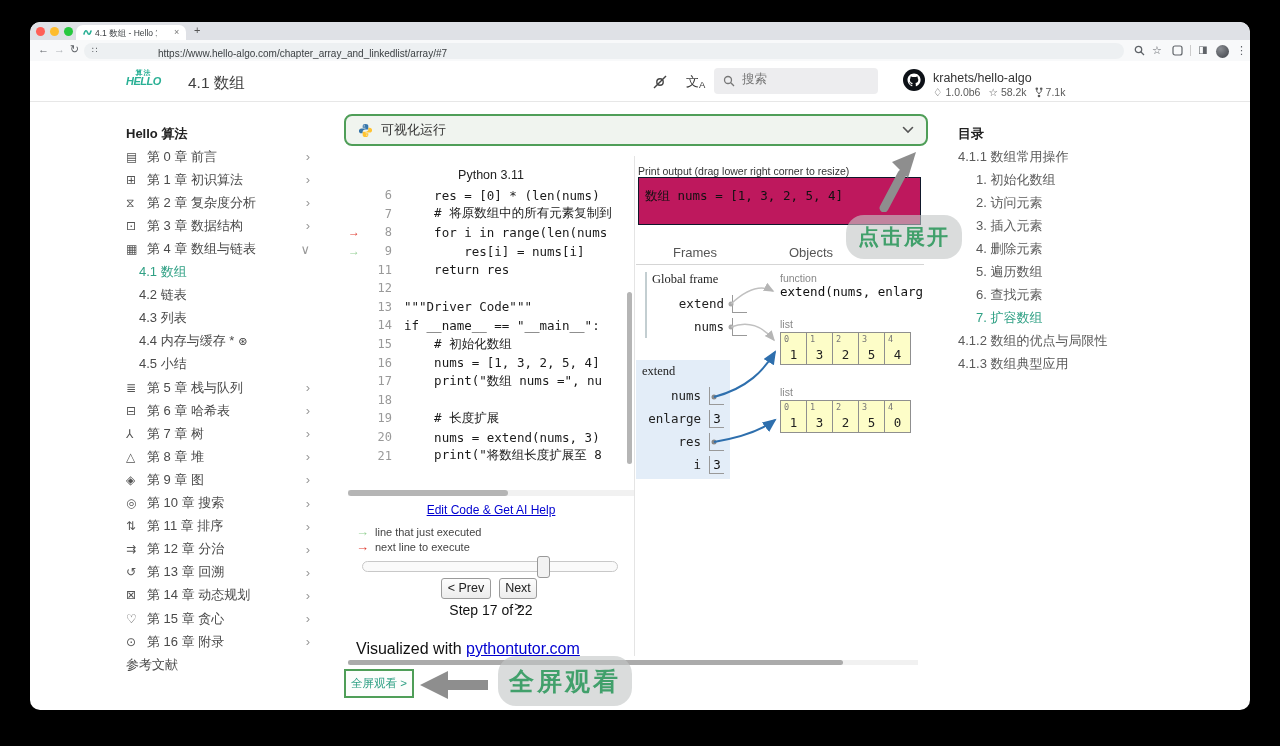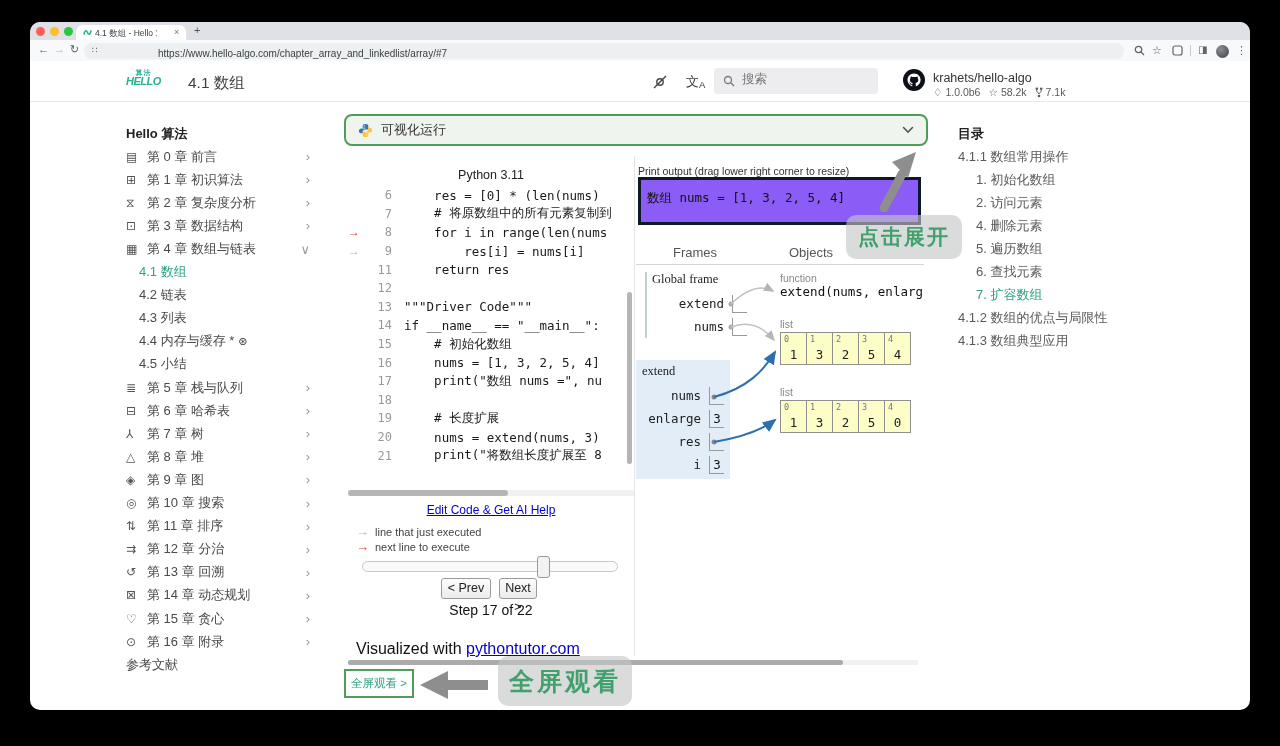--- a/index.html
+++ b/index.html
@@ -56,21 +56,21 @@
   .carrow.red{color:#e03b30}.carrow.green{color:#97d197}
   .cnum{width:26px;text-align:right;font-family:"DejaVu Sans Mono",monospace;font-size:12px;color:#999}
   .ctext{font-family:"DejaVu Sans Mono",monospace;font-size:12.5px;color:#1a1a1a;margin-left:12px}
   .link{color:#0000d0;text-decoration:underline;cursor:pointer}
   .legrow{display:flex;align-items:center;gap:6px;font-size:11px;color:#444}
   .legarrow{font-size:13px;font-weight:bold}
   .btn{height:21px;background:linear-gradient(#fdfdfd,#ececec);border:1px solid #9b9b9b;border-radius:3px;
     font-size:12.5px;color:#222;text-align:center;line-height:19px;cursor:pointer;font-family:inherit}
   
   .plabel{font-size:10.5px;color:#333}
-  .printout{left:608px;top:155px;width:283px;height:48px;border:3px solid #0f172a;background:#8b5cf6;resize:none;
+  .printout{left:608px;top:155px;width:283px;height:48px;border:1px solid #0f172a;background:#be185d;resize:none;
     font-family:"DejaVu Sans Mono",monospace;font-size:12.5px;color:#111;padding:10px 6px;outline:none}
   .fohead{font-size:13px;color:#555;text-align:center}
   .gframe{left:615px;top:250px;width:102px;border-left:2px solid #c3ced1;padding-left:5px}
   .flabel{font-family:Liberation Serif, serif;font-size:12.5px;color:#222;height:20px}
   .vrow{height:23px;display:flex;align-items:center}
   .vname{flex:1;text-align:right;padding-right:8px;font-family:"DejaVu Sans Mono",monospace;font-size:12.5px;color:#222}
   .vcell{width:15px;height:18px;border-left:1px solid #999;border-bottom:1px solid #999;position:relative;
     font-family:"DejaVu Sans Mono",monospace;font-size:12.5px;color:#111;text-align:center;line-height:18px}
   .eframe{left:606px;top:338px;width:94px;height:119px;background:#e3edf8;padding:4px 6px}
   .otype{font-size:10.5px;color:#888}
@@ -78,21 +78,21 @@
   .ptable{display:flex;margin-top:2px}
   .pcell{width:27px;height:33px;background:#fdfdc8;border:1px solid #8f8f8f;margin-left:-1px;position:relative}
   .pcell:first-child{margin-left:0}
   .pidx{position:absolute;top:1px;left:3px;font-size:8.5px;color:#777;font-family:"DejaVu Sans Mono",monospace}
   .pval{position:absolute;bottom:2px;left:0;width:100%;text-align:center;font-size:12.5px;color:#222;
     font-family:"DejaVu Sans Mono",monospace}
   
   .sbtrack{background:#f1f1f1}
   .sbthumb{background:#b5b5b5;border-radius:3px}
   
-  .annbox{background:rgba(196,199,198,0.62);border-radius:10px;display:flex;align-items:center;justify-content:center;
+  .annbox{background:rgba(196,199,198,0.62);border-radius:18px;display:flex;align-items:center;justify-content:center;
     font-weight:bold;color:#41a06b}
   .fsbtn{left:314px;top:647px;width:70px;height:29px;border:2px solid #4f9e58;border-radius:0;background:#fcfdfc;
     display:flex;align-items:center;justify-content:center;font-size:11.5px;color:#2fa084;cursor:pointer}
 </style>
 </head>
 <body>
 
 <div class="stage">
 <div class="ab window">
 
@@ -288,20 +288,23 @@
           <span>目录</span>
         </div>
     <div class="trow">
           <span>4.1.1  数组常用操作</span>
         </div>
     <div class="trow sub">
           <span>1.  初始化数组</span>
         </div>
     <div class="trow sub">
           <span>2.  访问元素</span>
+        </div>
+    <div class="trow sub">
+          <span>3.  插入元素</span>
         </div>
     <div class="trow sub">
           <span>4.  删除元素</span>
         </div>
     <div class="trow sub">
           <span>5.  遍历数组</span>
         </div>
     <div class="trow sub">
           <span>6.  查找元素</span>
         </div>

